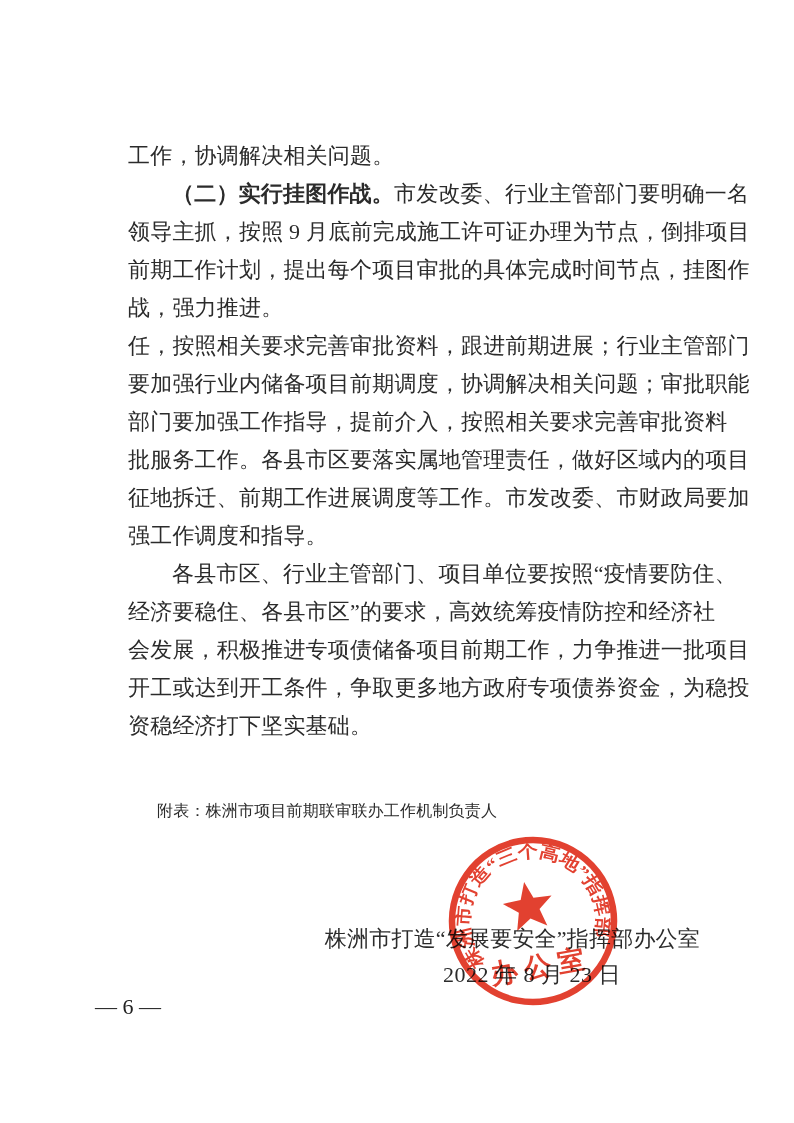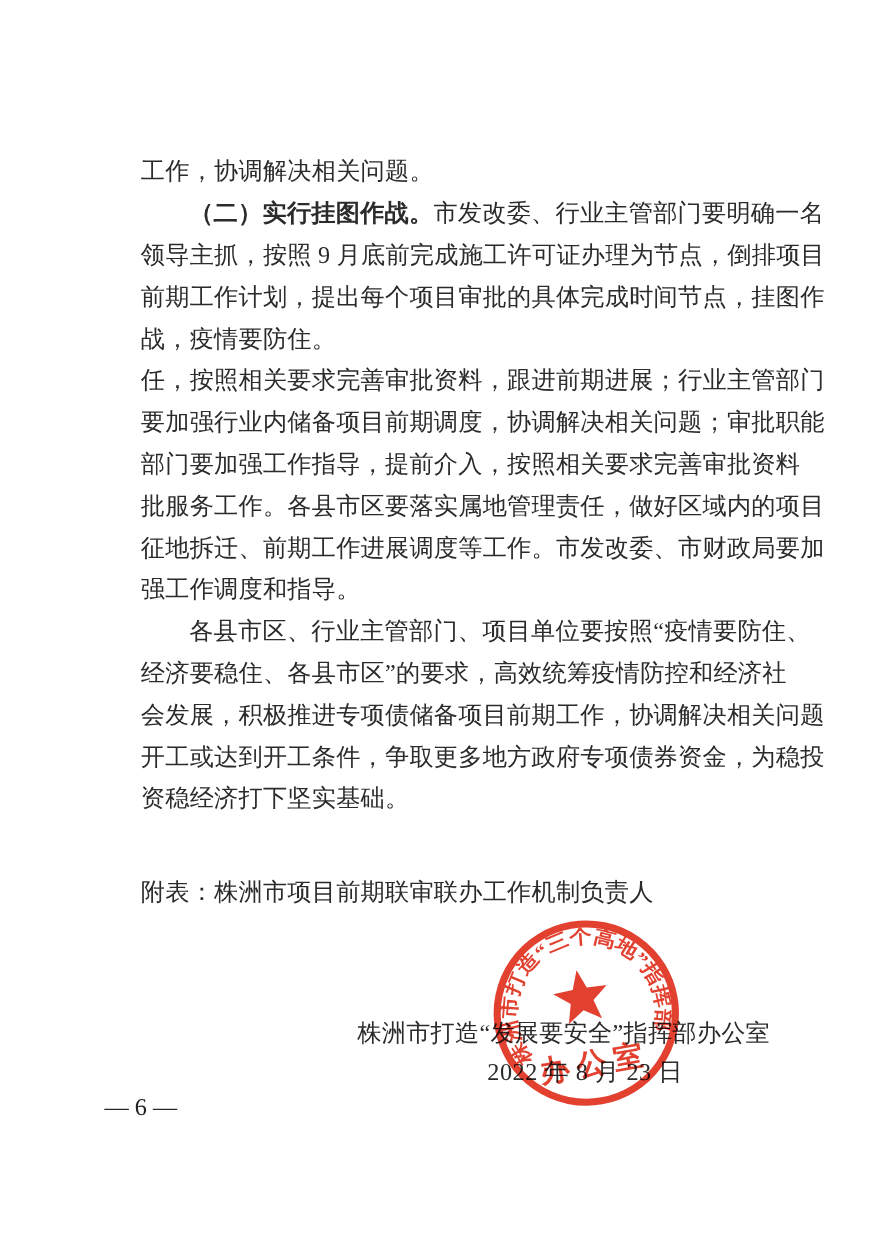--- a/index.html
+++ b/index.html
@@ -14,22 +14,22 @@
   .body-lines{
     position:absolute;left:100px;top:137px;width:612px;
   }
   .line{
     height:38px;line-height:38px;font-size:22px;
     white-space:nowrap;letter-spacing:0.2px;
   }
   .line.indent{padding-left:44px;}
   .line .head{font-weight:bold;margin-left:28px;}
   .attachment{
-    position:absolute;left:84px;top:792px;width:612px;
-    height:38px;line-height:38px;font-size:22px;white-space:nowrap;
+    position:absolute;left:113px;top:792px;width:612px;
+    height:38px;line-height:38px;font-size:16px;white-space:nowrap;
     padding-left:44px;box-sizing:border-box;letter-spacing:0.2px;
   }
   .signature{
     position:absolute;top:920px;right:94px;
     height:38px;line-height:38px;font-size:22px;white-space:nowrap;
     letter-spacing:0.2px;
   }
   .docdate{
     position:absolute;top:956px;left:443px;
     height:38px;line-height:38px;font-size:22px;white-space:nowrap;
@@ -51,30 +51,30 @@
 <body>
 
 <div class="page">
 
   <div class="body-lines">
 
   <div class="line"><span class="head"></span><span>工作，协调解决相关问题。</span></div>
       <div class="line indent"><span class="head">（二）实行挂图作战。</span><span>市发改委、行业主管部门要明确一名</span></div>
       <div class="line"><span class="head"></span><span>领导主抓，按照 9 月底前完成施工许可证办理为节点，倒排项目</span></div>
       <div class="line"><span class="head"></span><span>前期工作计划，提出每个项目审批的具体完成时间节点，挂图作</span></div>
-      <div class="line"><span class="head"></span><span>战，疫情要防住。</span></div>
+      <div class="line"><span class="head"></span><span>战，强力推进。</span></div>
       <div class="line"><span class="head"></span><span>任，按照相关要求完善审批资料，跟进前期进展；行业主管部门</span></div>
       <div class="line"><span class="head"></span><span>要加强行业内储备项目前期调度，协调解决相关问题；审批职能</span></div>
       <div class="line"><span class="head"></span><span>部门要加强工作指导，提前介入，按照相关要求完善审批资料</span></div>
       <div class="line"><span class="head"></span><span>批服务工作。各县市区要落实属地管理责任，做好区域内的项目</span></div>
       <div class="line"><span class="head"></span><span>征地拆迁、前期工作进展调度等工作。市发改委、市财政局要加</span></div>
       <div class="line"><span class="head"></span><span>强工作调度和指导。</span></div>
       <div class="line indent"><span class="head"></span><span>各县市区、行业主管部门、项目单位要按照“疫情要防住、</span></div>
       <div class="line"><span class="head"></span><span>经济要稳住、各县市区”的要求，高效统筹疫情防控和经济社</span></div>
-      <div class="line"><span class="head"></span><span>会发展，积极推进专项债储备项目前期工作，协调解决相关问题</span></div>
+      <div class="line"><span class="head"></span><span>会发展，积极推进专项债储备项目前期工作，力争推进一批项目</span></div>
       <div class="line"><span class="head"></span><span>开工或达到开工条件，争取更多地方政府专项债券资金，为稳投</span></div>
       <div class="line"><span class="head"></span><span>资稳经济打下坚实基础。</span></div>
     </div>
 
   <div class="attachment">附表：株洲市项目前期联审联办工作机制负责人</div>
 
   <div class="signature">株洲市打造“发展要安全”指挥部办公室</div>
   <div class="docdate">2022 年 8 月 23 日</div>
 
   <div class="page-num">— 6 —</div>

